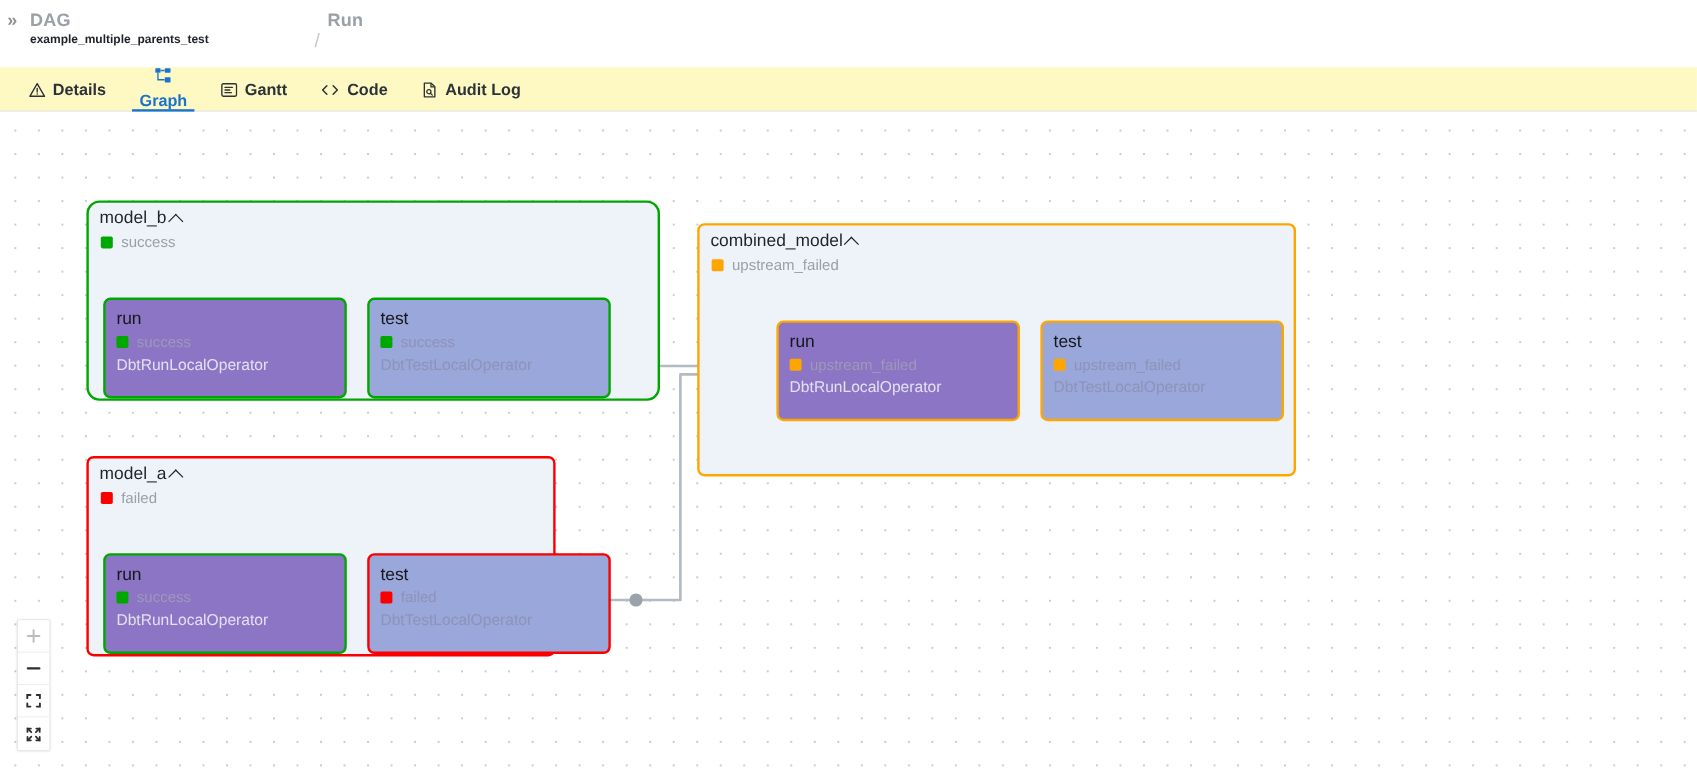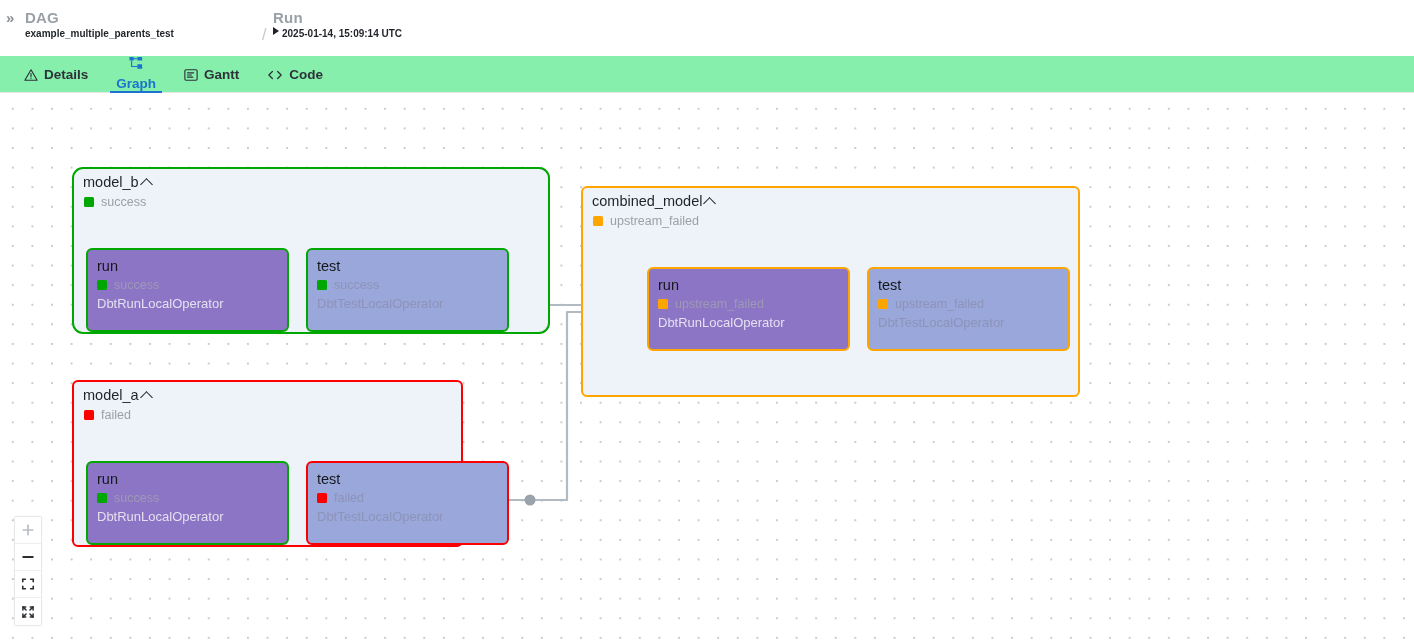--- a/index.html
+++ b/index.html
@@ -38,21 +38,21 @@
     display: inline-block; width: 0; height: 0;
     border-left: 6px solid #1f2328;
     border-top: 4.5px solid transparent;
     border-bottom: 4.5px solid transparent;
     margin-right: 3px; vertical-align: 2px;
   }
 
   
   .tabbar {
     position: absolute; left: 0; top: 56px; width: 1414px; height: 37px;
-    border-bottom: 1px solid #e3e6ea; background: #86efac;
+    border-bottom: 1px solid #e3e6ea; background: #fef9c3;
   }
   .tabs { display: flex; align-items: center; height: 37px; padding-left: 10px; gap: 0; }
   .tab {
     display: flex; align-items: center; gap: 6px;
     height: 37px; padding: 0 14px;
     font-size: 13.5px; font-weight: 700; color: #2c3238;
     cursor: pointer; position: relative; white-space: nowrap;
   }
   .tab.active { color: #1a73cf; flex-direction: column; }
   .tab.active::after {
@@ -157,23 +157,20 @@
 
   <div class="crumb-dag">
     <div class="crumb-kicker">DAG</div>
     <div class="crumb-value">example_multiple_parents_test</div>
   </div>
 
   <div class="crumb-sep">/</div>
 
   <div class="crumb-run">
     <div class="crumb-kicker">Run</div>
-    <div class="crumb-value">
-      <span class="play-tri"></span><span>2025-01-14, 15:09:14 UTC</span>
-    </div>
   </div>
 </div>
 
 <div class="tabbar">
   <div class="tabs">
 
     <div class="tab">
       <span>
         <svg width="14" height="14" viewBox="0 0 16 16">
           <path d="M8 2 L15 14 L1 14 Z" fill="none" stroke="#2c3238" stroke-width="1.3" stroke-linejoin="round"></path>
@@ -212,20 +209,31 @@
     <div class="tab">
       <span>
         <svg width="16" height="14" viewBox="0 0 18 16">
           <path d="M6 4 L2 8 L6 12" fill="none" stroke="#2c3238" stroke-width="1.45" stroke-linecap="round" stroke-linejoin="round"></path>
           <path d="M12 4 L16 8 L12 12" fill="none" stroke="#2c3238" stroke-width="1.45" stroke-linecap="round" stroke-linejoin="round"></path>
         </svg>
       </span>
       <span>Code</span>
     </div>
 
+    <div class="tab">
+      <span>
+        <svg width="14" height="14" viewBox="0 0 16 16">
+          <path d="M3 1.5 H9.5 L13 5 V14.5 H3 Z" fill="none" stroke="#2c3238" stroke-width="1.3" stroke-linejoin="round"></path>
+          <path d="M9.3 1.7 V5 H12.8" fill="none" stroke="#2c3238" stroke-width="1.2"></path>
+          <circle cx="7.3" cy="9.6" r="2" fill="none" stroke="#2c3238" stroke-width="1.2"></circle>
+          <path d="M8.8 11.1 L10.6 12.9" stroke="#2c3238" stroke-width="1.2" stroke-linecap="round"></path>
+        </svg>
+      </span>
+      <span>Audit Log</span>
+    </div>
 
   </div>
 </div>
 
 <div class="canvas">
   <div class="flow">
 
     <svg class="edges" width="1414" height="549">
       <g fill="none" stroke="#b2bac2" stroke-width="2.2">
 

